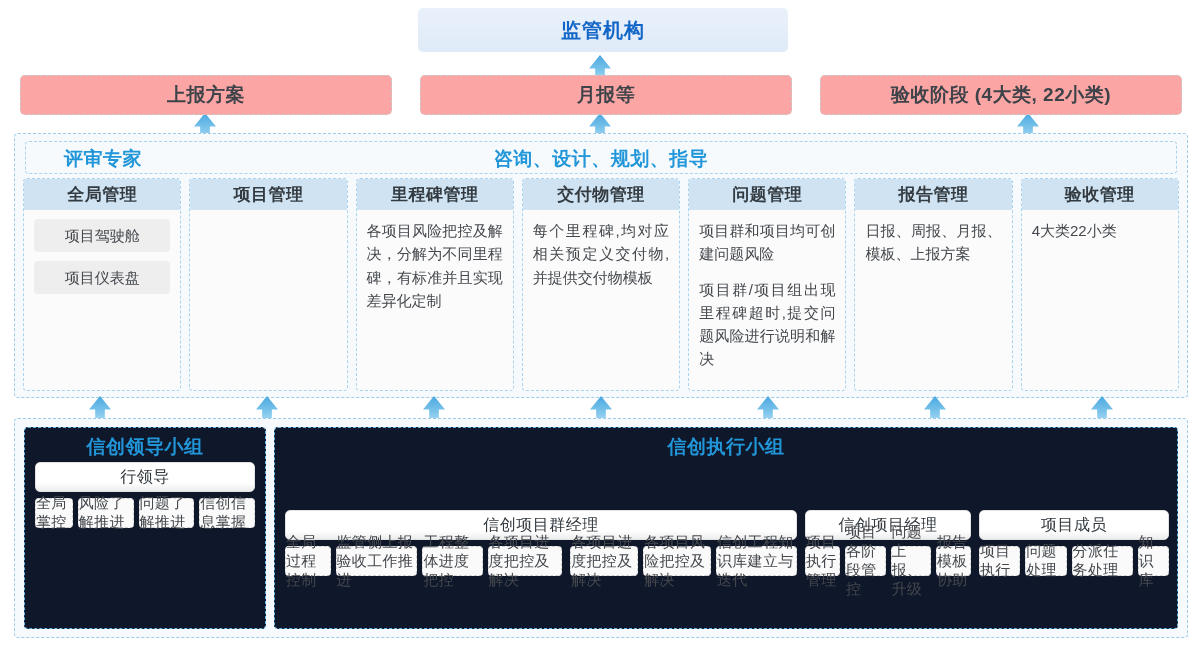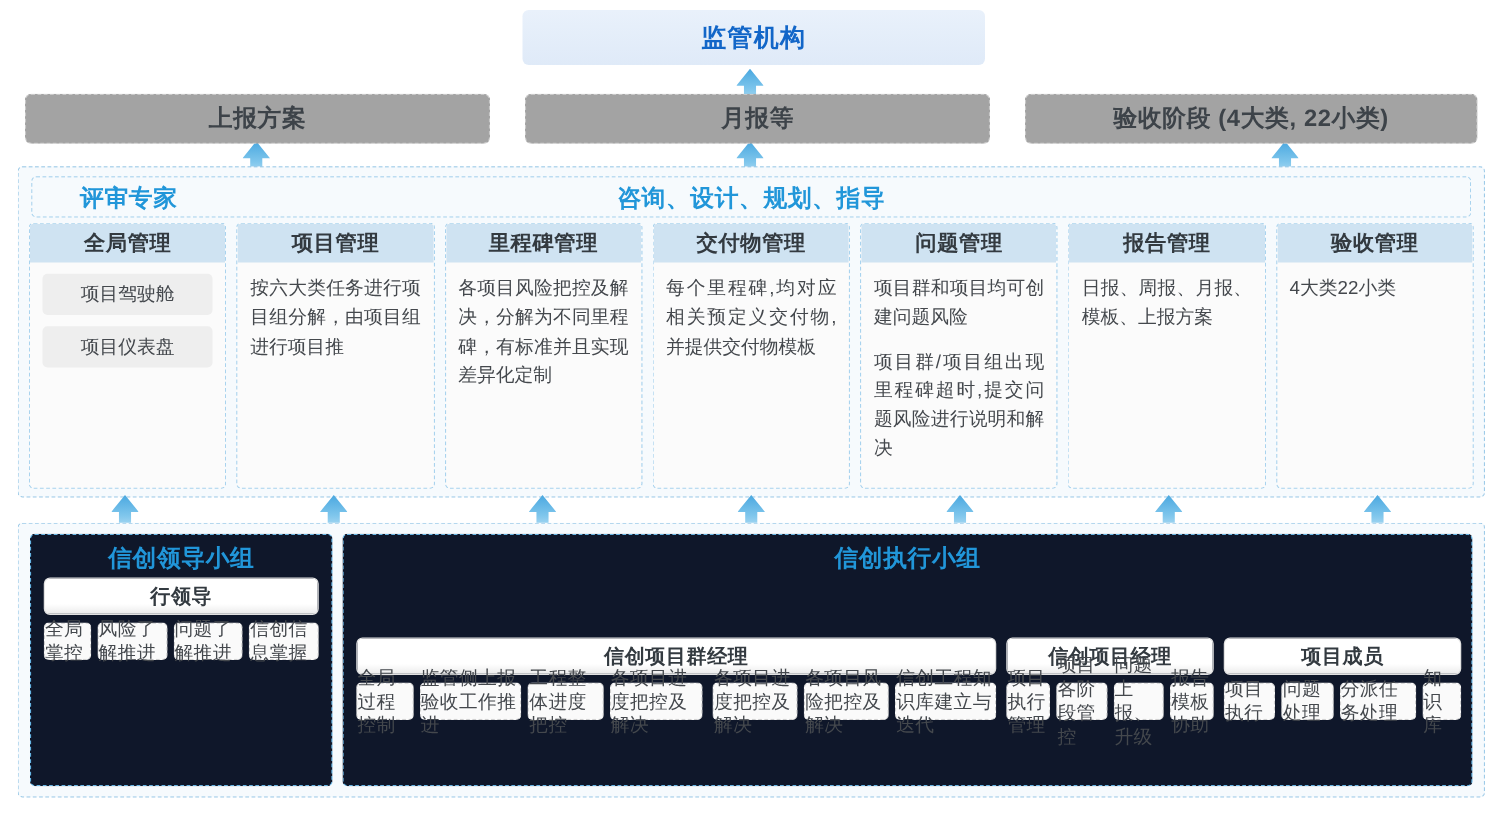--- a/index.html
+++ b/index.html
@@ -25,21 +25,21 @@
     position:absolute;left:418px;top:8px;width:370px;height:44px;
     background:linear-gradient(180deg,#e9f1fb 0%,#dfeaf8 100%);
     border-radius:5px;
     display:flex;align-items:center;justify-content:center;
     color:#1266c8;font-weight:bold;font-size:20px;letter-spacing:1px;
   }
 
   
   .reportbox{
     position:absolute;top:75px;height:38px;
-    background:#a3a3a3;
+    background:#fca5a5;
     border:1px dashed #c9c9c9;border-radius:5px;
     display:flex;align-items:center;justify-content:center;
     font-size:19px;font-weight:bold;color:#3d4349;letter-spacing:.5px;
   }
   #rb0{left:20px;width:370px;}
   #rb1{left:420px;width:370px;}
   #rb2{left:820px;width:360px;}
 
   
   .midpanel{
@@ -102,21 +102,21 @@
   .grp-title{
     text-align:center;color:#2196d9;font-weight:bold;font-size:19px;
     letter-spacing:.5px;margin-top:6px;
   }
   #grp-exec .grp-title{margin-right:0;}
 
   .rolehead{
     background:linear-gradient(180deg,#ffffff 0%,#ffffff 72%,#ececec 100%);
     border:1px solid #e2e2e2;border-radius:5px;
     height:28px;display:flex;align-items:center;justify-content:center;
-    font-size:16px;font-weight:bold;color:#333a40;letter-spacing:.5px;
+    font-size:16px;font-weight:normal;color:#333a40;letter-spacing:.5px;
   }
   .item{
     border:1px dashed #cfcfcf;border-radius:4px;background:#fafafa;
     height:28px;display:flex;align-items:center;justify-content:center;
     font-size:15px;color:#44484d;letter-spacing:.3px;
   }
   .stack{display:flex;flex-direction:row;gap:5px;}
 
   .lead-inner{position:absolute;left:10px;right:10px;top:34px;}
   .lead-inner .rolehead{margin-bottom:6px;}
@@ -156,23 +156,20 @@
       <div class="card">
         <div class="card-head">全局管理</div>
         <div class="card-body">
           <div class="pill">项目驾驶舱</div>
           <div class="pill">项目仪表盘</div>
         </div>
       </div>
 
       <div class="card">
         <div class="card-head">项目管理</div>
-        <div class="card-body">
-          <p>按六大类任务进行项目组分解，由项目组进行项目推</p>
-        </div>
       </div>
 
       <div class="card">
         <div class="card-head">里程碑管理</div>
         <div class="card-body">
           <p>各项目风险把控及解决，分解为不同里程碑，有标准并且实现差异化定制</p>
         </div>
       </div>
 
       <div class="card">

